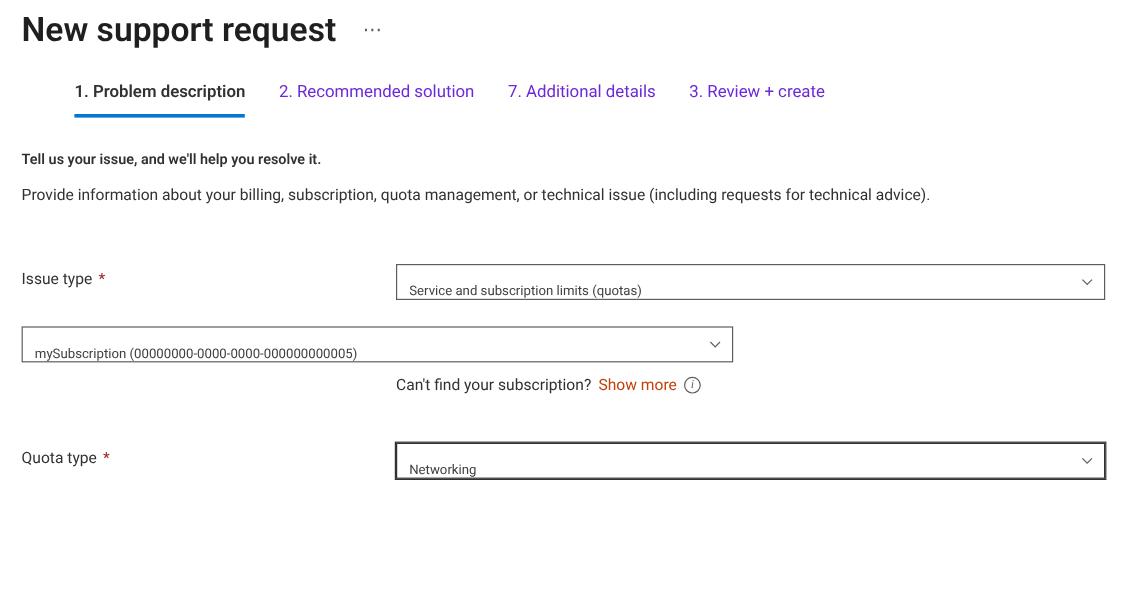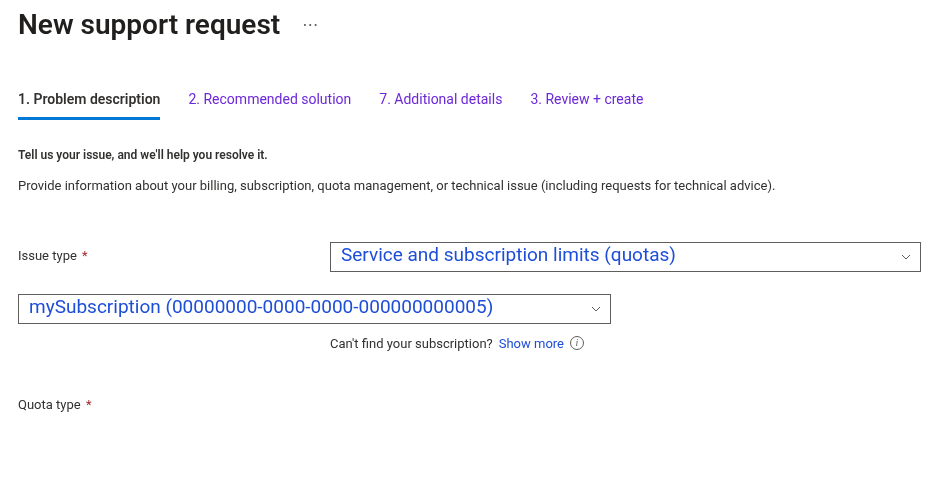--- a/index.html
+++ b/index.html
@@ -12,39 +12,40 @@
       font-size: 13px;
       color: #323130;
       background: #ffffff;
       padding: 8px 18px 18px 18px;
       width: 939px;
     }
     .title-row {
       display: flex;
       align-items: center;
       gap: 18px;
-      margin-bottom: 50px;
+      margin-bottom: 28px;
     }
     .page-title {
       font-size: 28px;
       font-weight: 600;
       color: #201f1e;
     }
     .more-icon {
       color: #605e5c;
       font-size: 16px;
       letter-spacing: 1px;
       cursor: pointer;
       padding: 4px;
     }
     .tabs {
       display: flex;
       gap: 28px;
       border-bottom: none;
       margin-bottom: 28px;
+      margin-left: 44px;
     }
     .tab {
       font-size: 14px;
       padding-bottom: 10px;
       cursor: pointer;
       color: #6d28d9;
       border-bottom: 3px solid transparent;
     }
     .tab.active {
       color: #323130;
@@ -87,24 +88,24 @@
       flex: 1;
       max-width: 593px;
     }
     .dropdown {
       position: relative;
       width: 100%;
       border: 1px solid #605e5c;
       background: #ffffff;
       height: 30px;
       display: flex;
-      align-items: flex-start;
+      align-items: flex-end;
       padding: 0 30px 0 10px;
-      font-size: 19px;
-      color: #1d4ed8;
+      font-size: 11px;
+      color: #404040;
       cursor: pointer;
     }
     .dropdown.focused {
       border: 1px solid #323130;
       outline: 1px solid #323130;
     }
     .chevron {
       position: absolute;
       right: 8px;
       top: 50%;
@@ -119,21 +120,21 @@
       margin-bottom: 40px;
       font-size: 13px;
       display: flex;
       align-items: center;
       gap: 6px;
     }
     .helper-text {
       color: #323130;
     }
     .helper-link {
-      color: #1d4ed8;
+      color: #c2410c;
       cursor: pointer;
     }
     .info-icon {
       display: inline-flex;
       align-items: center;
       justify-content: center;
       width: 14px;
       height: 14px;
       border: 1px solid #605e5c;
       border-radius: 50%;
@@ -197,13 +198,23 @@
   <span class="helper-text">Can't find your subscription?</span>
   <span class="helper-link">Show more</span>
   <span class="info-icon">i</span>
 </div>
 
 <div class="form-row">
   <div class="form-label">
     <span>Quota type</span>
     <span class="required">*</span>
   </div>
+  <div class="form-control-wrap">
+    <div class="dropdown focused">
+      <span>Networking</span>
+      <span class="chevron">
+        <svg width="12" height="12" viewBox="0 0 12 12">
+            <path d="M2 4 L6 8 L10 4" stroke="#605e5c" stroke-width="1" fill="none"></path>
+          </svg>
+      </span>
+    </div>
+  </div>
 </div>
 
 </body></html>

